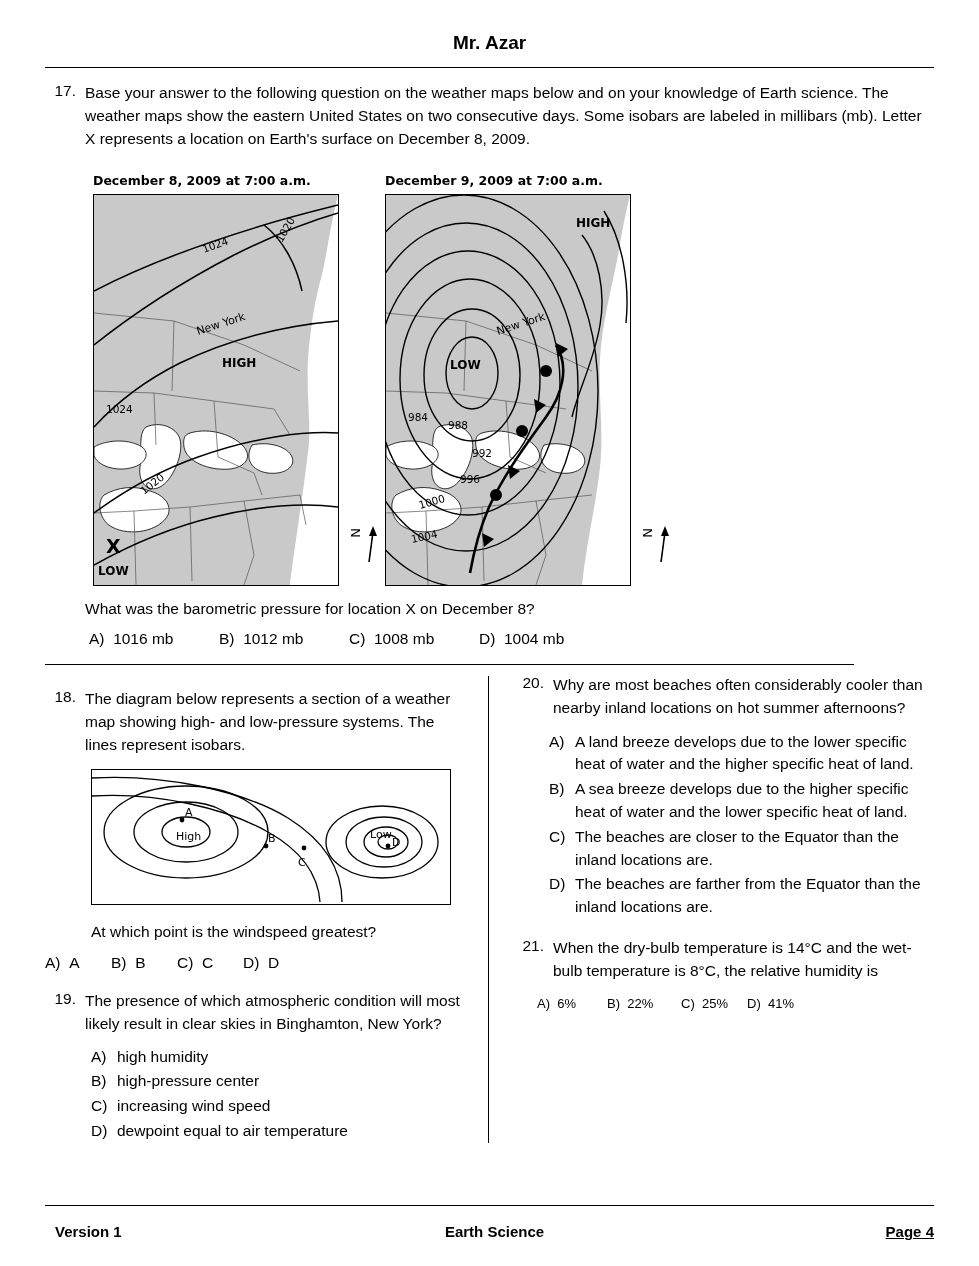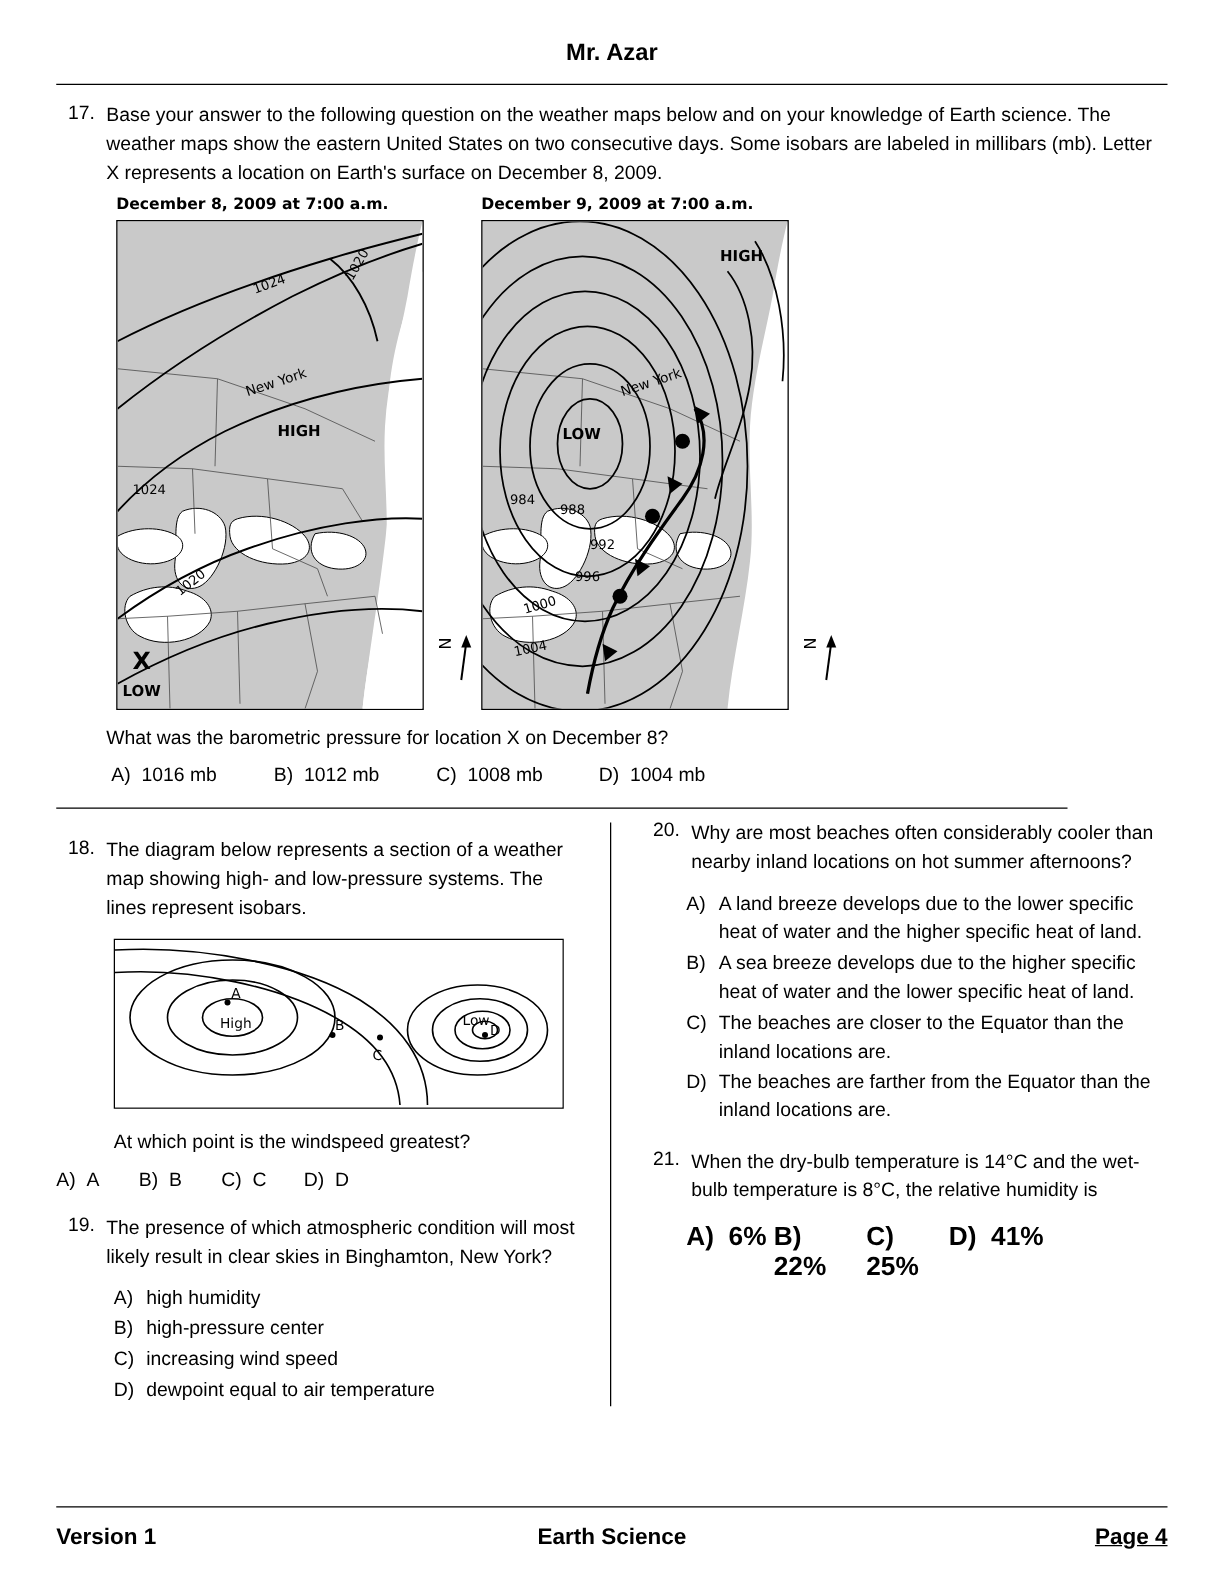--- a/index.html
+++ b/index.html
@@ -48,21 +48,21 @@
     box-sizing: border-box;
   }
   .q-body {
     flex: 1;
     font-size: 15.5px;
     line-height: 1.48;
   }
   
   .maps-row {
     display: flex;
-    margin-top: 4px;
+    margin-top: 22px;
     margin-left: 48px;
     gap: 46px;
   }
   .map-wrap { position: relative; }
   .map-caption {
     font-size: 12.5px;
     font-weight: bold;
     margin-bottom: 6px;
     font-family: "DejaVu Sans", sans-serif;
   }
@@ -167,44 +167,43 @@
     width: 26px;
     flex: 0 0 26px;
   }
   .choice-txt { flex: 1; }
   .choices-right {
     margin-top: 11px;
     margin-left: 36px;
   }
   .choices-21 {
     margin-top: 13px;
-    margin-left: 36px;
-    font-size: 21px;
-    display: flex;
-    font-weight: bold;
+    margin-left: 24px;
+    font-size: 13px;
+    display: flex;
   }
   .c21a { width: 70px; }
   .c21b { width: 74px; }
   .c21c { width: 66px; }
   
   .footer-rule {
     position: absolute;
     left: 45px;
     right: 45px;
     bottom: 60px;
     border-top: 1.8px solid #000;
   }
   .footer {
     position: absolute;
-    left: 45px;
+    left: 55px;
     right: 45px;
     bottom: 26px;
     display: flex;
     align-items: center;
-    font-size: 18px;
+    font-size: 15px;
     font-weight: bold;
     justify-content: space-between;
   }
   .footer .left { flex: 0 0 33%; text-align: left; }
   .footer .center { flex: 0 0 34%; text-align: center; }
   .footer .right { flex: 0 0 33%; text-align: right; text-decoration: underline; }
 </style>
 </head>
 <body>
 

